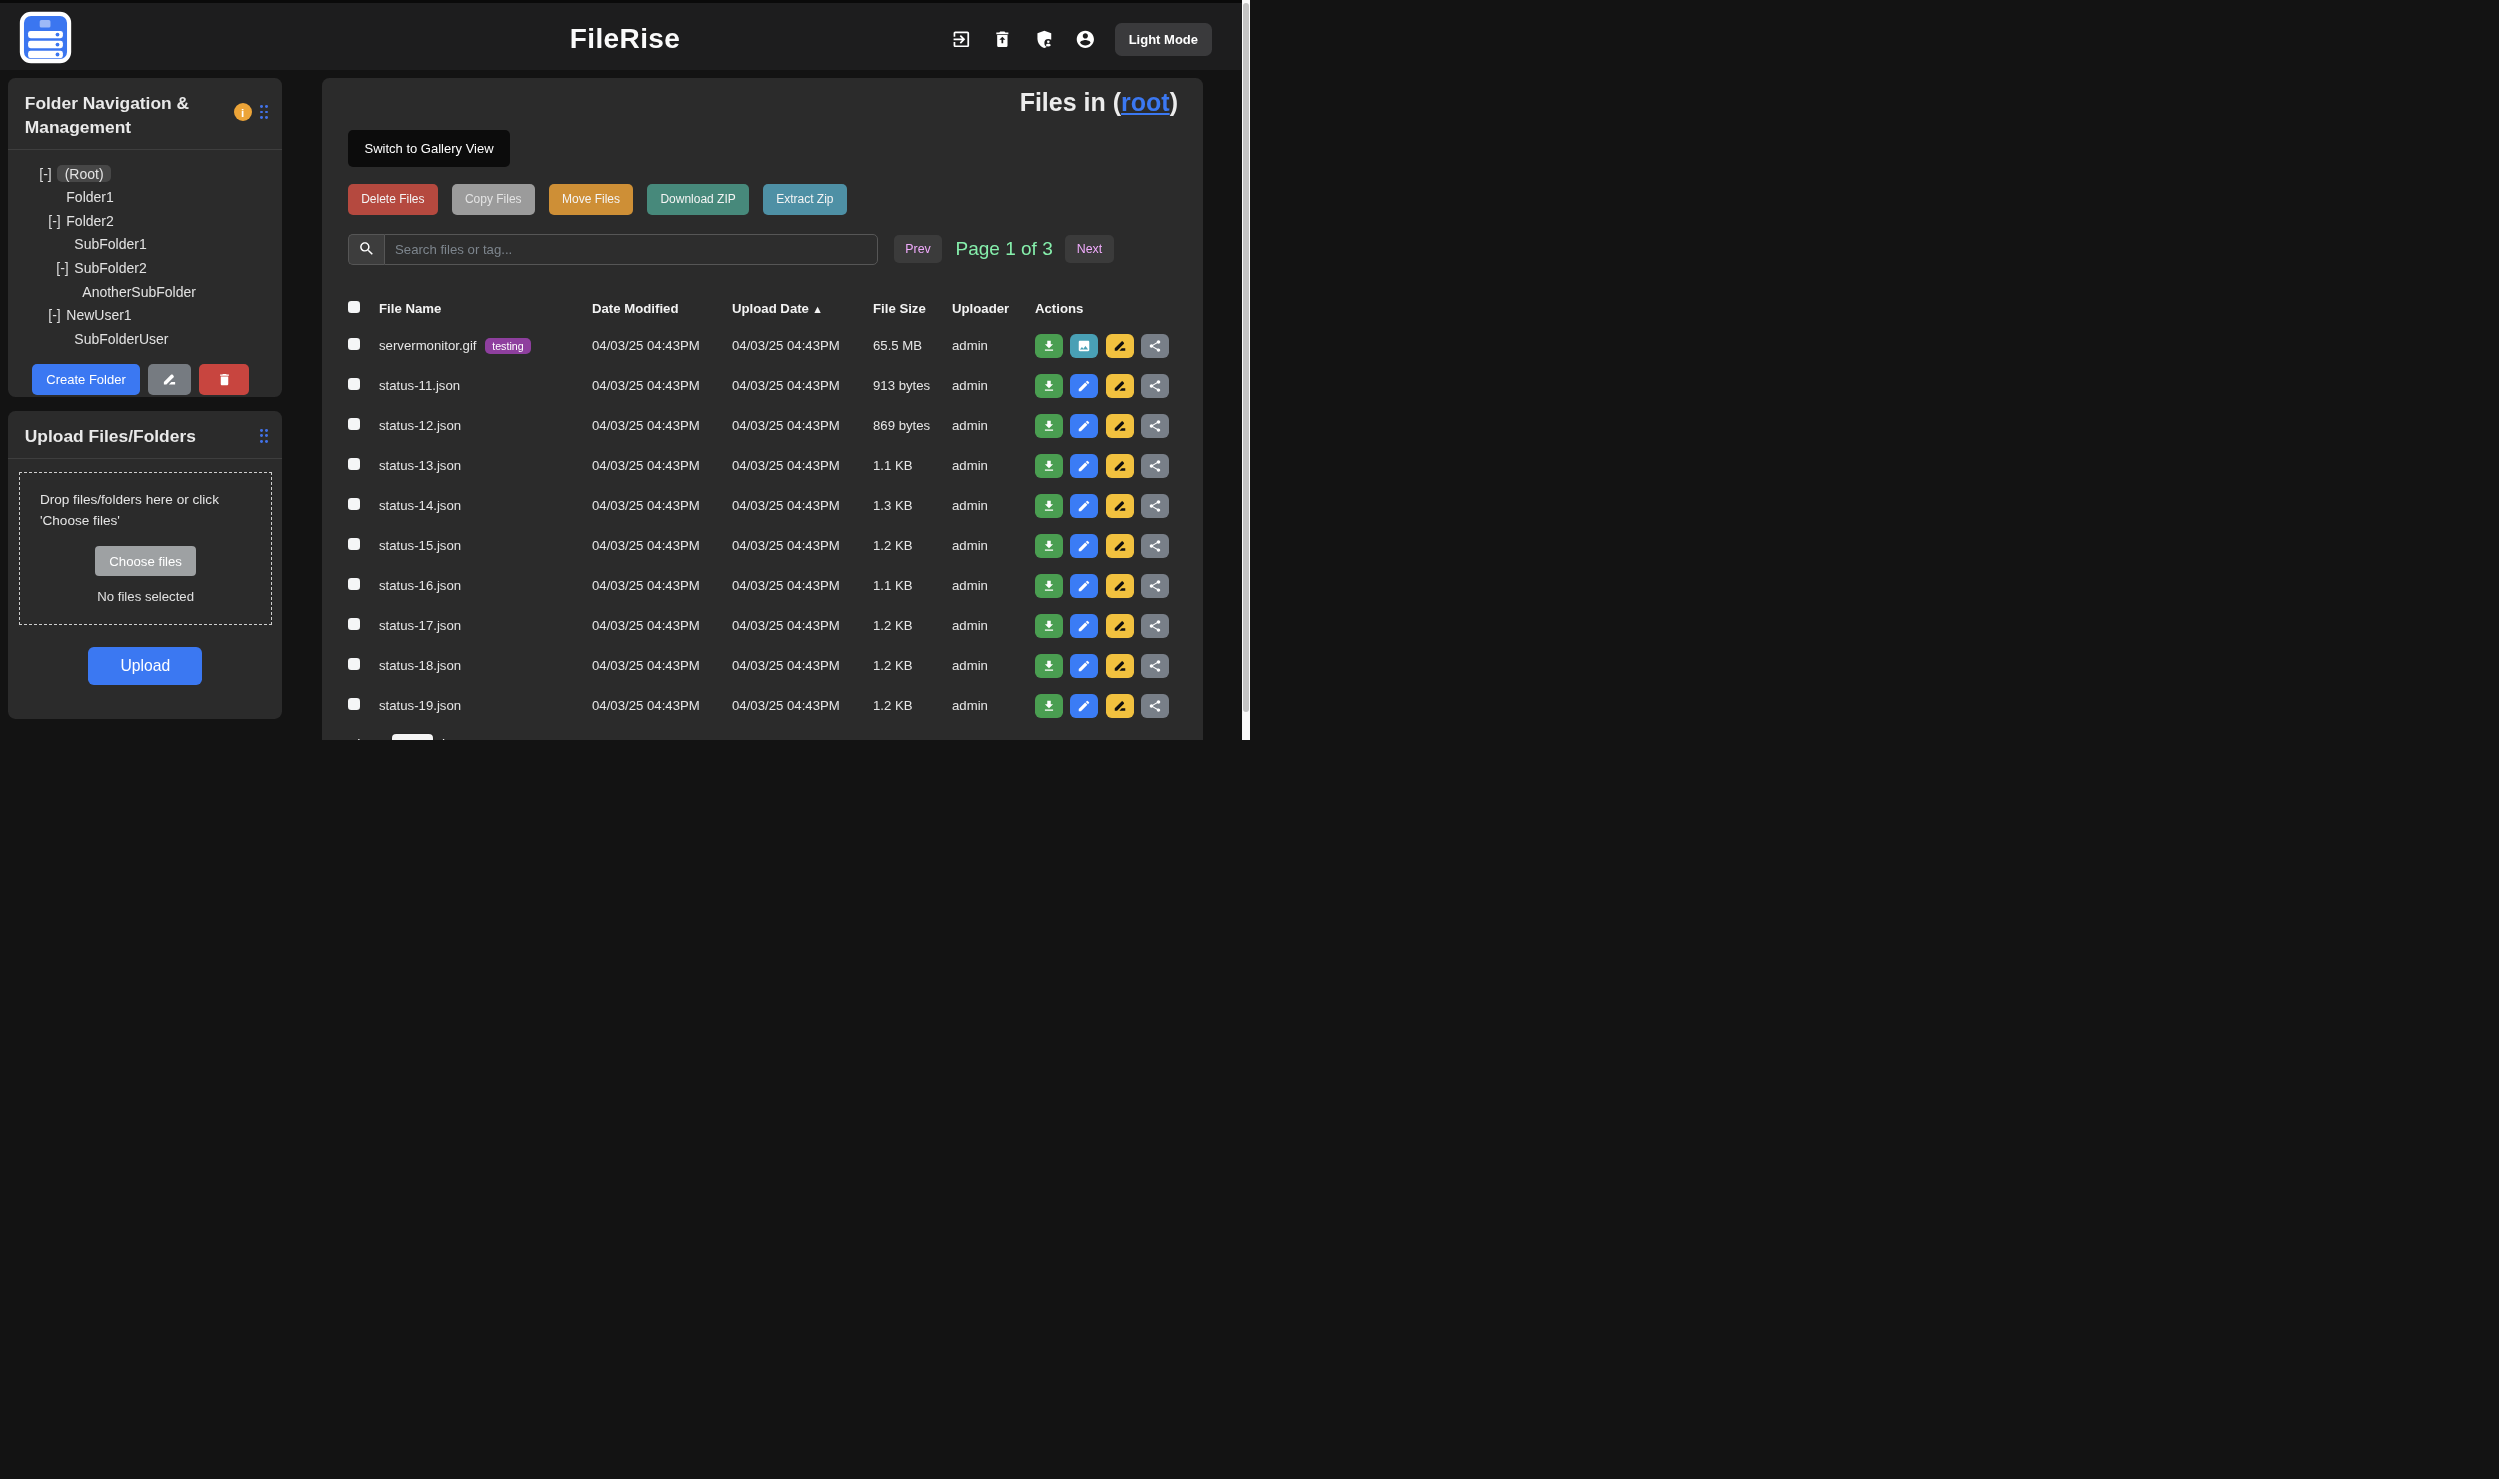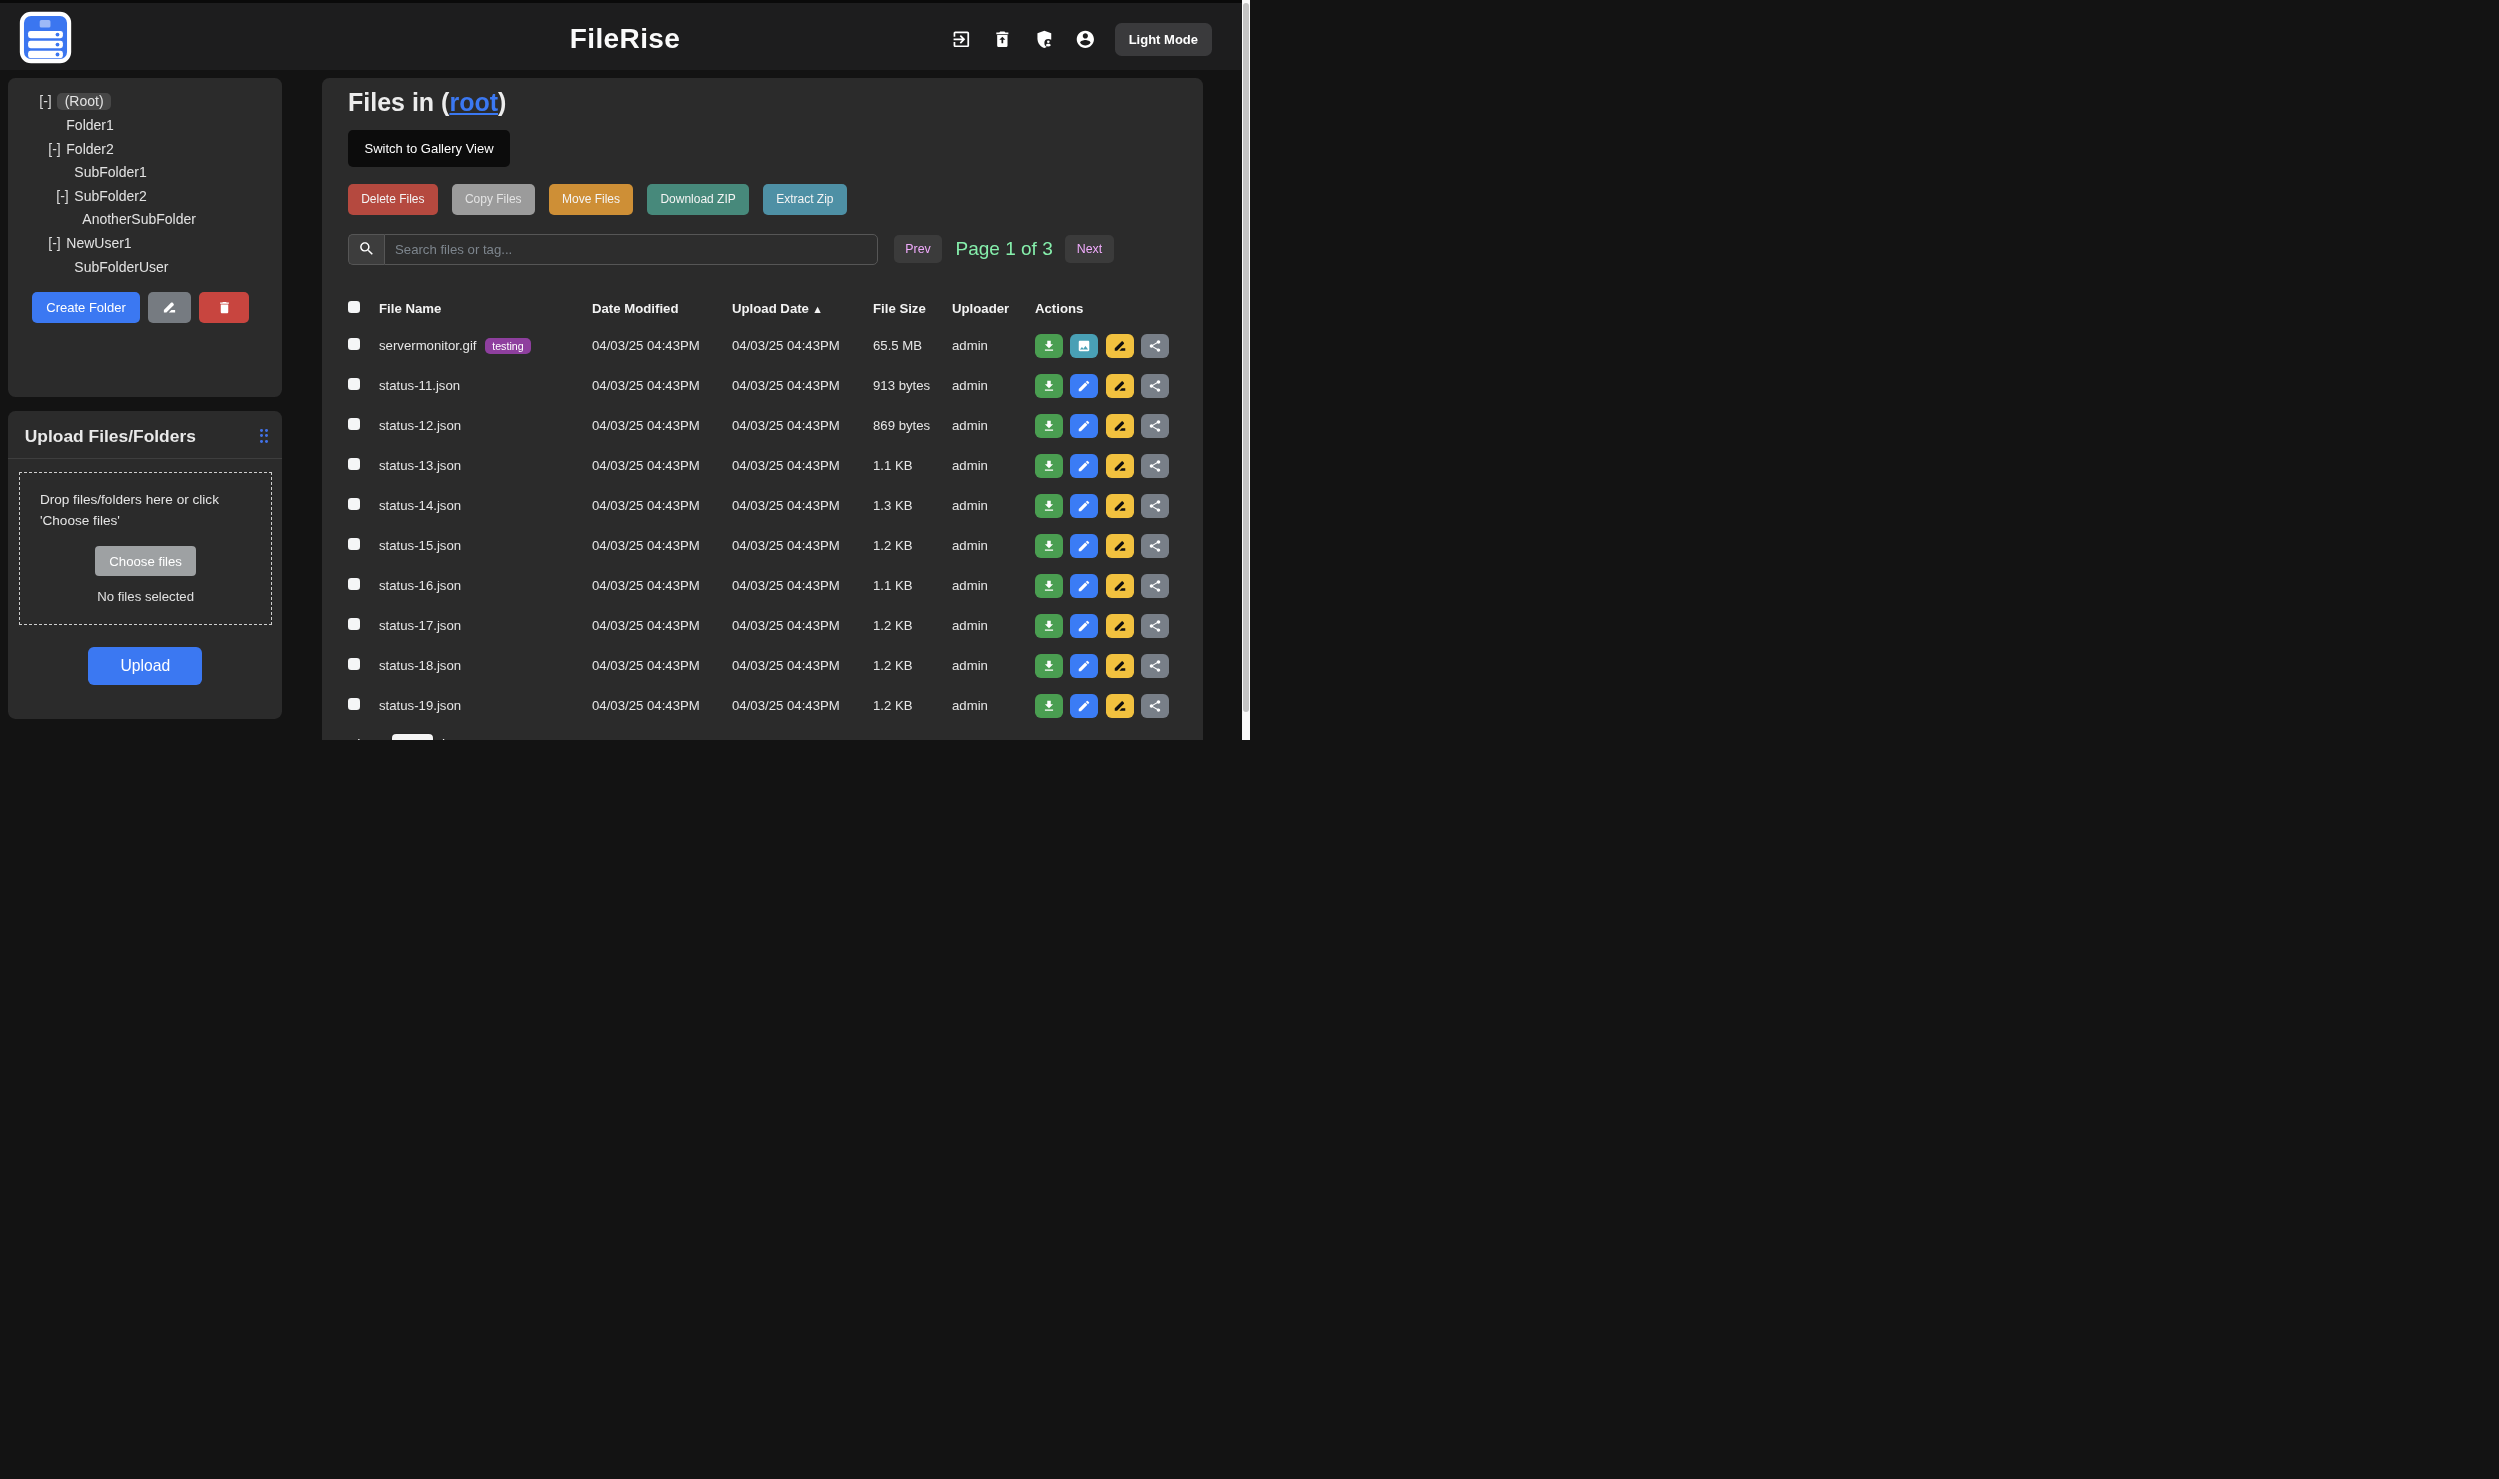--- a/index.html
+++ b/index.html
@@ -48,21 +48,21 @@
   
   .upload-card { left:8.3px; top:411px; width:274px; height:308px; }
   .dropzone { margin:13.2px 10px 0 10.7px; border:1.7px dashed #cfcfcf; padding:16.5px 11.6px 20px 11.6px; cursor:pointer; }
   .drop-text { font-size:13.6px; color:#e5e5e5; line-height:20.7px; margin-left:8.3px; width:207px; }
   .choose-files { display:block; margin:15px auto 0 auto; background:#9ea1a3; color:#fff; font-size:13.2px; padding:7.4px 14px; border-radius:4.1px; }
   .no-files { text-align:center; margin-top:13.2px; font-size:13.2px; color:#e0e0e0; }
   .upload-btn { display:block; margin:21.5px auto 0 auto; background:#3b78f2; color:#fff; font-size:15.7px; padding:10px 32px; border-radius:5.8px; }
 
   
   .main-card { left:322px; top:78px; width:881px; height:711px; padding:10px 25px 0 26px; }
-  .files-title { font-size:25px; font-weight:700; color:#ececec; }
+  .files-title { font-size:25px; font-weight:700; color:#ececec;text-align:right; }
   .files-title a { color:#3b78f2; text-decoration:underline; cursor:pointer; }
   .gallery-btn { margin-top:13.2px; background:#0c0c0c; color:#fff; font-size:13px; padding:10.7px 16.5px; border-radius:5px; }
   .bulk-row { margin-top:17.4px; display:flex; gap:14px; }
   .bulk-row .btn { font-size:12px; padding:8.3px 13.2px; border-radius:5px; color:#f4f4f4; }
   .b-delete { background:#b5493f; } .b-copy { background:#9b9b9b; color:#e3e3e3 !important; }
   .b-move { background:#ce8f36; } .b-zip { background:#47897b; } .b-extract { background:#4e90a5; }
 
   .search-row { margin-top:19px; display:flex; align-items:center; }
   .search-iconbox { width:36px; height:31px; background:#3d3d3d; border:0.8px solid #565656; border-right:none;
     border-radius:5px 0 0 5px; display:flex; align-items:center; justify-content:center; color:#fff; cursor:pointer; }
@@ -144,20 +144,34 @@
       <button class="icon-btn">
         <svg viewBox="0 0 24 24" fill="currentColor">
             <path d="M12 2C6.48 2 2 6.48 2 12s4.48 10 10 10 10-4.48 10-10S17.52 2 12 2zm0 3c1.66 0 3 1.34 3 3s-1.34 3-3 3-3-1.34-3-3 1.34-3 3-3zm0 14.2c-2.5 0-4.71-1.28-6-3.22.03-1.99 4-3.08 6-3.08 1.99 0 5.97 1.09 6 3.08-1.29 1.94-3.5 3.22-6 3.22z"></path>
           </svg>
       </button>
       <button class="lightmode-btn">Light Mode</button>
     </div>
   </header>
 
   <section class="card folder-card">
+    <div class="card-head">
+      <h2>Folder Navigation &amp; Management</h2>
+      <div class="head-tools">
+        <span class="info-badge">i</span>
+        <span class="drag-dots">
+            <i></i>
+            <i></i>
+            <i></i>
+            <i></i>
+            <i></i>
+            <i></i>
+          </span>
+      </div>
+    </div>
     <div class="tree">
       <div class="titem lv0">
           <span class="tpfx">[-]</span>
           <span class="tlbl sel">(Root)</span>
         </div>
       <div class="titem lv1">
           <span class="tpfx"></span>
           <span class="tlbl">Folder1</span>
         </div>
       <div class="titem lv1">

